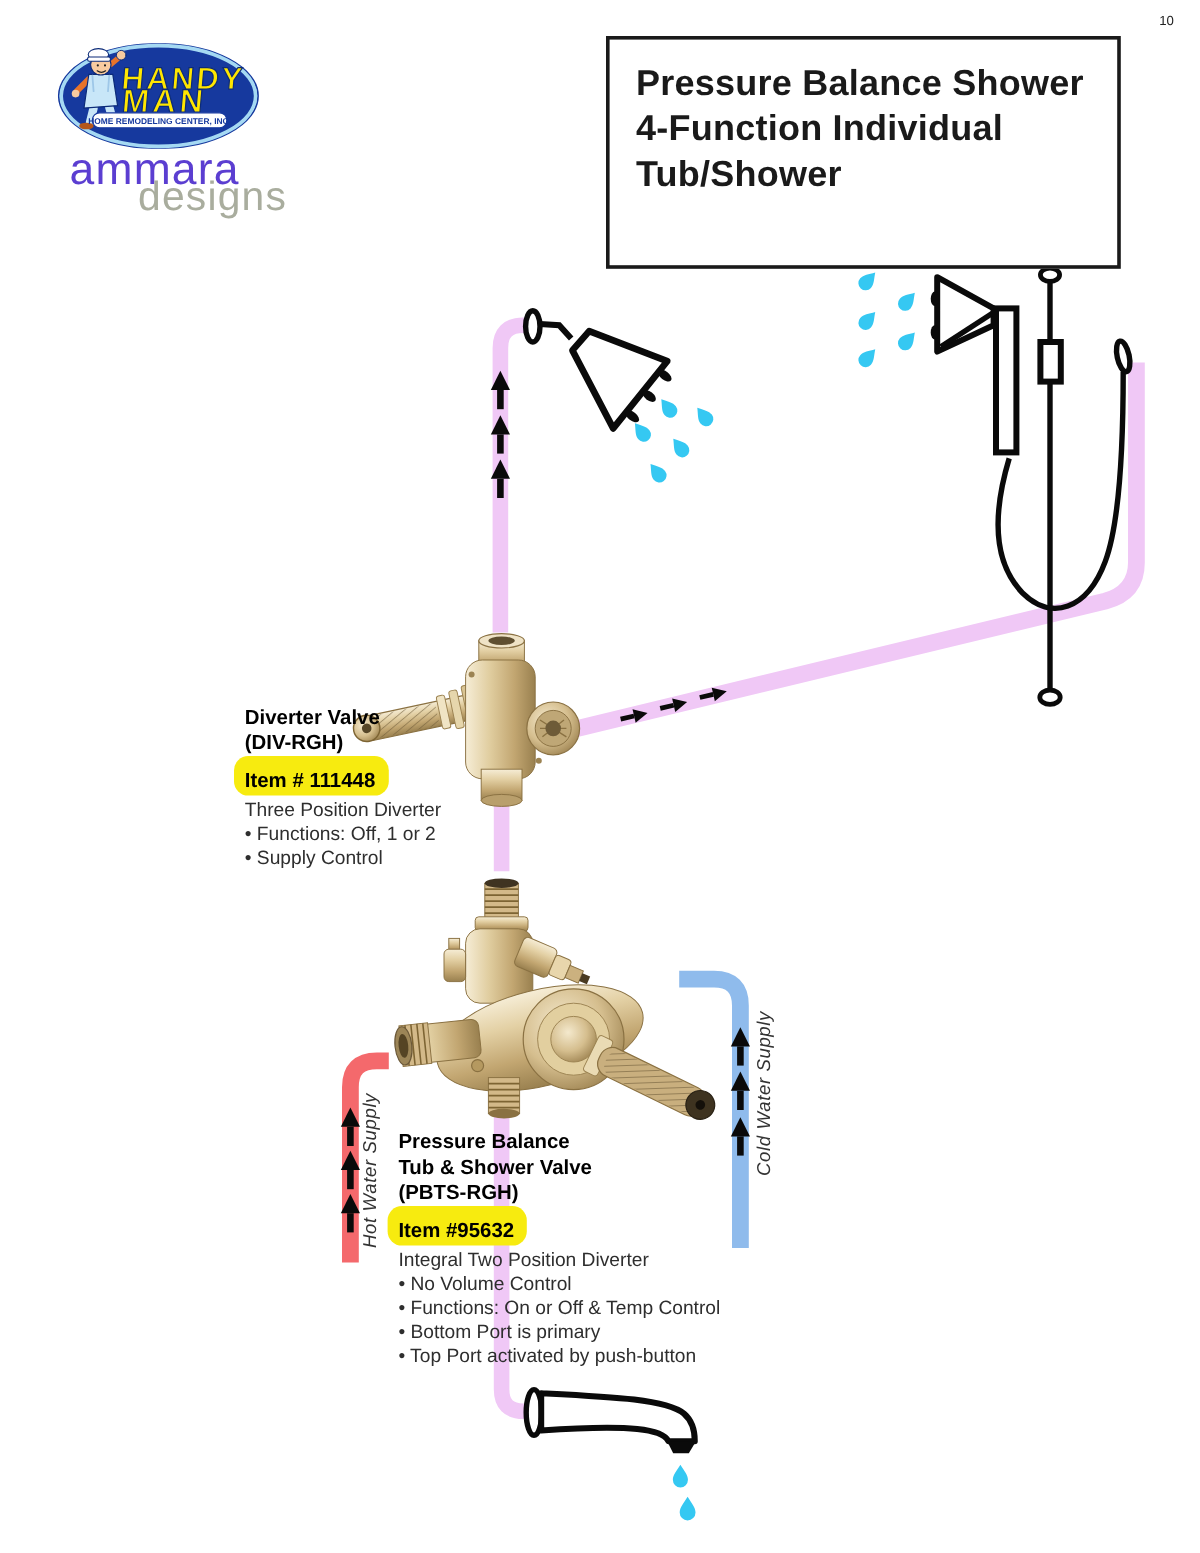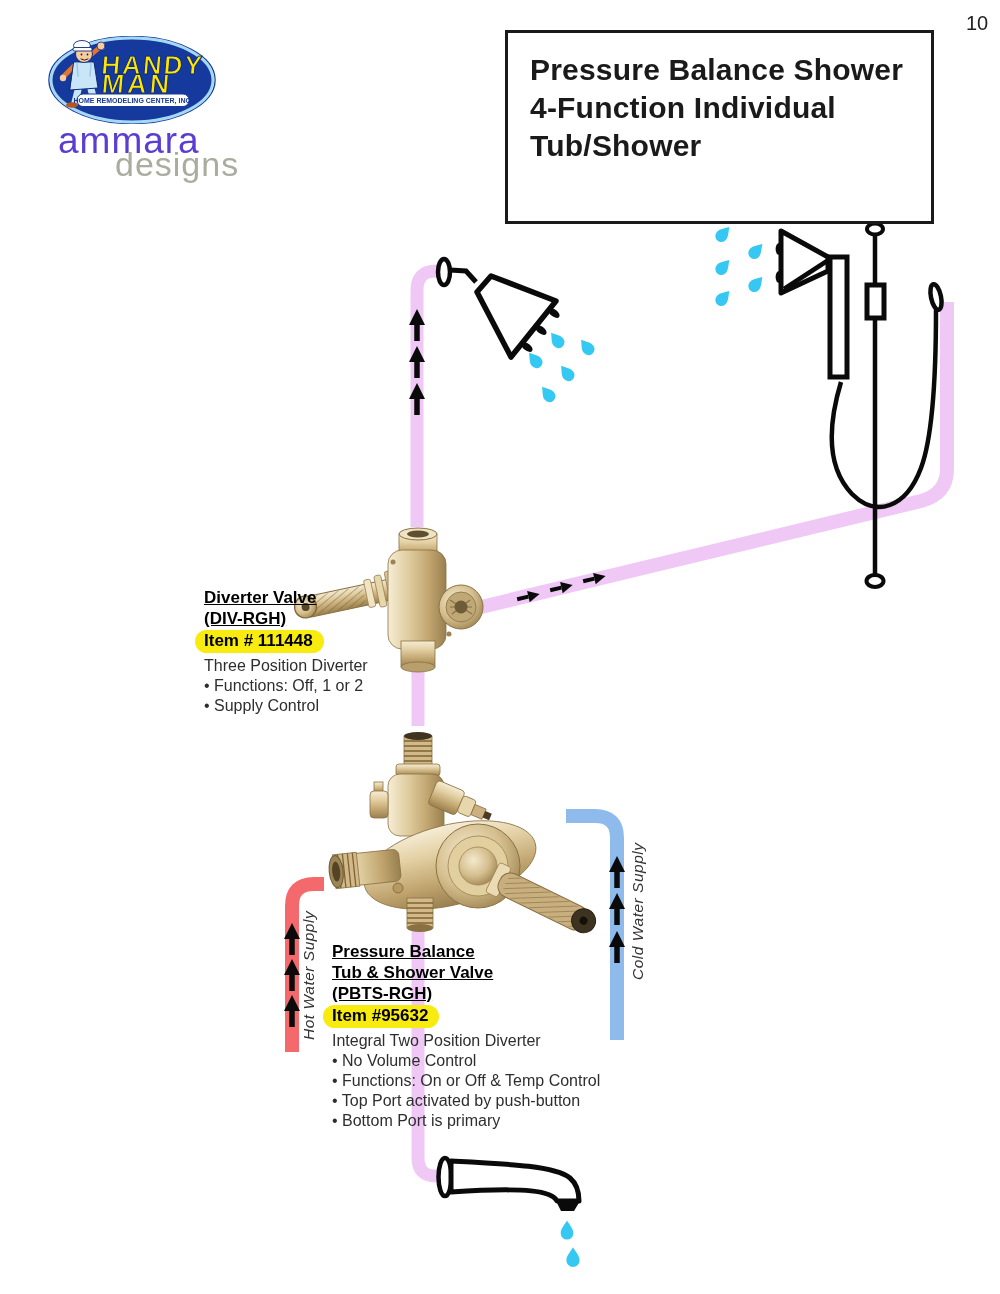--- a/index.html
+++ b/index.html
@@ -2,35 +2,35 @@
 <html><head>
 <meta charset="utf-8">
 <style>
   html,body{margin:0;padding:0;background:#ffffff;}
   #page{position:relative;width:1000px;height:1294px;background:#fff;overflow:hidden;
         font-family:"Liberation Sans",sans-serif;}
   svg{display:block;}
   #diagram{position:absolute;left:0;top:0;z-index:1;}
   .abs{position:absolute;}
   
-  #page-number{left:966px;top:12px;font-size:20px;color:#222;z-index:3;}
+  #page-number{left:966px;top:12px;font-size:11px;color:#222;z-index:3;}
   #title-box{left:505px;top:30px;width:429px;height:194px;border:3.5px solid #1a1a1a;
              background:#fff;z-index:3;box-sizing:border-box;}
   #title-box .tl{padding-left:22px;font-weight:700;font-size:30px;line-height:38px;
                  color:#1a1a1a;letter-spacing:0.2px;}
   #title-box .tl:first-child{padding-top:18px;}
   #handyman-logo{left:48px;top:36px;z-index:3;}
   #ammara-logo{left:58px;top:122px;z-index:3;line-height:1;}
   #ammara-logo .w1{font-size:37px;color:#5B3ED1;letter-spacing:1px;}
   #ammara-logo .w2{font-size:34px;color:#A9AD9E;letter-spacing:1px;margin:-12px 0 0 57px;}
   
   .lblblock{z-index:3;}
-  .lbl-b{font-weight:700;font-size:17px;line-height:21px;color:#000;text-decoration:underline;}
+  .lbl-b{font-weight:700;font-size:17px;line-height:21px;color:#000;}
   .lbl-r{font-size:16px;line-height:20px;color:#2e2e2e;}
-  .pill{display:inline-block;background:#F7EB0F;border-radius:12px;padding:1px 11px 2px 9px;
+  .pill{display:inline-block;background:#F7EB0F;border-radius:12px;padding:11px 11px 2px 9px;
         font-weight:700;font-size:17px;color:#000;margin:1px 0 3px -9px;}
   #diverter-label{left:204px;top:587px;}
   #pbts-label{left:332px;top:941px;}
   
   .supply{z-index:3;font-style:italic;font-size:15.5px;color:#333;white-space:nowrap;
           transform:rotate(-90deg);transform-origin:0 0;letter-spacing:0.5px;}
   #hot-label{left:300px;top:1040px;}
   #cold-label{left:629px;top:980px;}
 </style>
 </head>
@@ -259,20 +259,20 @@
   </div>
 
   <div class="abs lblblock" id="pbts-label">
     <div class="lbl-b">Pressure Balance</div>
     <div class="lbl-b">Tub &amp; Shower Valve</div>
     <div class="lbl-b">(PBTS-RGH)</div>
     <div><span class="pill">Item #95632</span></div>
     <div class="lbl-r">Integral Two Position Diverter</div>
     <div class="lbl-r">• No Volume Control</div>
     <div class="lbl-r">• Functions: On or Off &amp; Temp Control</div>
+    <div class="lbl-r">• Bottom Port is primary</div>
     <div class="lbl-r">• Top Port activated by push-button</div>
-    <div class="lbl-r">• Bottom Port is primary</div>
   </div>
 
   <div class="abs supply" id="hot-label">Hot Water Supply</div>
   <div class="abs supply" id="cold-label">Cold Water Supply</div>
 
 </div>
 
 </body></html>

